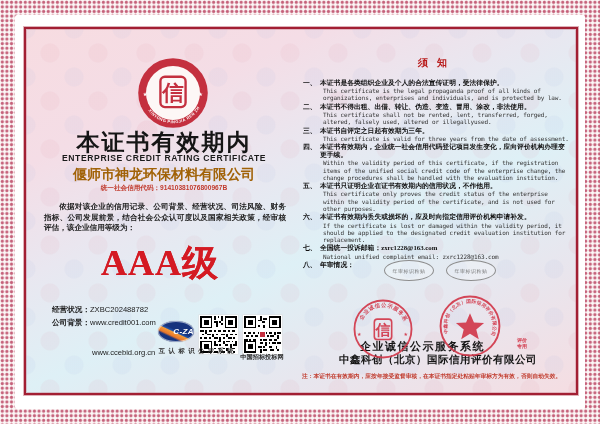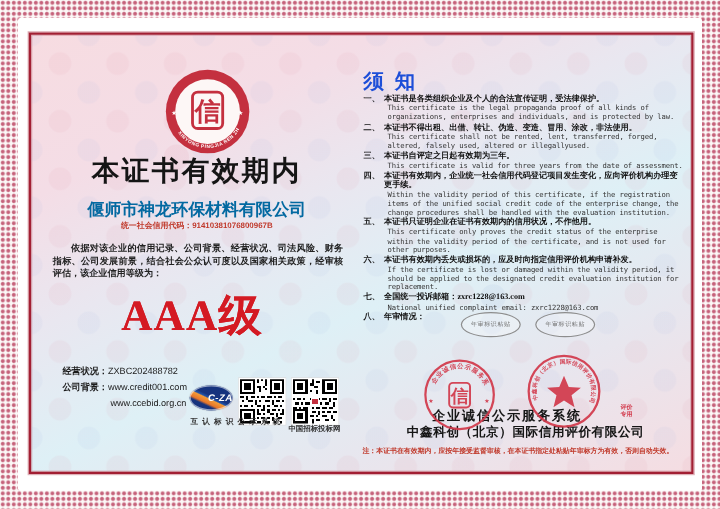--- a/index.html
+++ b/index.html
@@ -20,46 +20,46 @@
   .frame::after{content:"";position:absolute;inset:0;
            background-image:radial-gradient(circle, rgba(216,132,152,.08) 9px, transparent 10px),
                             radial-gradient(circle, rgba(150,170,220,.08) 9px, transparent 10px);
            background-size:48px 48px,48px 48px;background-position:0 0,24px 24px;pointer-events:none;}
   .abs{position:absolute;}
   
   .title{left:33px;top:127px;width:262px;text-align:center;color:#151515;
          font-family:"Liberation Serif",serif;font-weight:bold;font-size:23px;letter-spacing:2px;}
   .subtitle{left:33px;top:153px;width:262px;text-align:center;color:#1b1b1b;
             font-weight:bold;font-size:8.6px;letter-spacing:.6px;}
-  .company{left:33px;top:166px;width:262px;text-align:center;color:#0369a1;
+  .company{left:33px;top:166px;width:262px;text-align:center;color:#a16207;
            font-family:"Liberation Serif",serif;font-weight:bold;font-size:14px;}
   .creditcode{left:33px;top:184px;width:262px;text-align:center;color:#c0392b;
               font-size:6.6px;font-weight:bold;}
   .statement{left:44px;top:202px;width:242px;color:#222;font-size:7.6px;line-height:1.4;
              text-indent:2em;font-family:Liberation Sans, sans-serif;font-weight:bold;text-align:justify;}
   .rating{left:40px;top:239px;width:240px;text-align:center;color:#d41a23;
           font-family:"Liberation Serif",serif;font-weight:bold;font-size:36px;letter-spacing:1px;
           text-shadow:0 0 .4px #d41a23;}
   .infoblock{left:52px;top:303px;width:160px;font-size:7.6px;color:#1a1a1a;line-height:13.2px;}
   .infoblock b{font-weight:bold;}
-  .site2{padding-left:40px;}
+  .site2{padding-left:40px;margin-top:17px;}
   
   .cza{left:158px;top:321px;width:36px;height:21px;border-radius:50%;
        background:linear-gradient(205deg,#16337e 46%,#2153a8 52%,#f29a38 55%,#e8762a 66%,#16337e 72%);
        box-shadow:inset 0 0 0 1px rgba(255,255,255,.55), 0 0 1px rgba(0,0,0,.3);
        display:flex;align-items:center;justify-content:flex-end;}
   .cza span{color:#fff;font-weight:bold;font-style:italic;font-size:8px;letter-spacing:.4px;}
   .mutual{left:150px;top:347px;width:96px;text-align:center;font-size:6.4px;color:#333;
           letter-spacing:3.4px;font-weight:bold;}
   .qr{left:199px;top:315px;width:37px;height:37px;background:#fff;padding:1px;box-shadow:0 0 0 .5px #ddd;}
   .qr2{left:243px;}
   .bidsite{left:238px;top:353px;width:48px;text-align:center;font-size:6.2px;color:#333;font-weight:bold;}
   
-  .notice-title{left:303px;top:56px;width:268px;color:#1d4ed8;
-                font-family:"Liberation Serif",serif;font-weight:bold;font-size:17px;letter-spacing:9px;}
+  .notice-title{left:303px;top:56px;width:268px;text-align:center;color:#b91c1c;
+                font-family:"Liberation Serif",serif;font-weight:bold;font-size:10px;letter-spacing:9px;}
   .notice-list{left:303px;top:79px;width:268px;display:flex;flex-direction:column;gap:1px;}
   .n-item{display:flex;}
   .n-num{flex:none;width:17px;font-size:6.8px;font-weight:bold;color:#111;
          font-family:"Liberation Serif",serif;line-height:1.2;}
   .n-txt{flex:1;}
   .n-zh{font-size:6.8px;font-weight:bold;color:#111;line-height:1.2;
         font-family:"Liberation Serif",serif;}
   .n-en{font-size:6px;color:#333;line-height:1.22;font-family:"DejaVu Sans Mono",monospace;
         padding-left:3px;letter-spacing:-.1px;}
   .oval{top:260px;width:48px;height:19px;border:1px solid #8d8d8d;border-radius:50%;
@@ -97,20 +97,21 @@
     <text x="84" y="54" font-size="7" fill="#ffffff">★</text>
     <defs>
         <path id="arcBottom" d="M14.5,70.5 A41,41 0 0 0 85.5,70.5"></path>
       </defs>
     <text font-size="5.4" fill="#ffffff" letter-spacing="0.6" font-weight="bold">
       <textPath href="#arcBottom" startOffset="4">XINYONG PINGJIA REN ZHENG</textPath>
     </text>
   </svg>
 
   <div class="abs title">本证书有效期内</div>
+  <div class="abs subtitle">ENTERPRISE CREDIT RATING CERTIFICATE</div>
   <div class="abs company">偃师市神龙环保材料有限公司</div>
   <div class="abs creditcode">统一社会信用代码：91410381076800967B</div>
   <div class="abs statement">依据对该企业的信用记录、公司背景、经营状况、司法风险、财务指标、公司发展前景，结合社会公众认可度以及国家相关政策，经审核评估，该企业信用等级为：</div>
   <div class="abs rating">AAA级</div>
 
   <div class="abs infoblock">
     <div><b>经营状况：</b><span>ZXBC202488782</span></div>
     <div><b>公司背景：</b><span>www.credit001.com</span></div>
     <div class="site2">www.ccebid.org.cn</div>
   </div>

